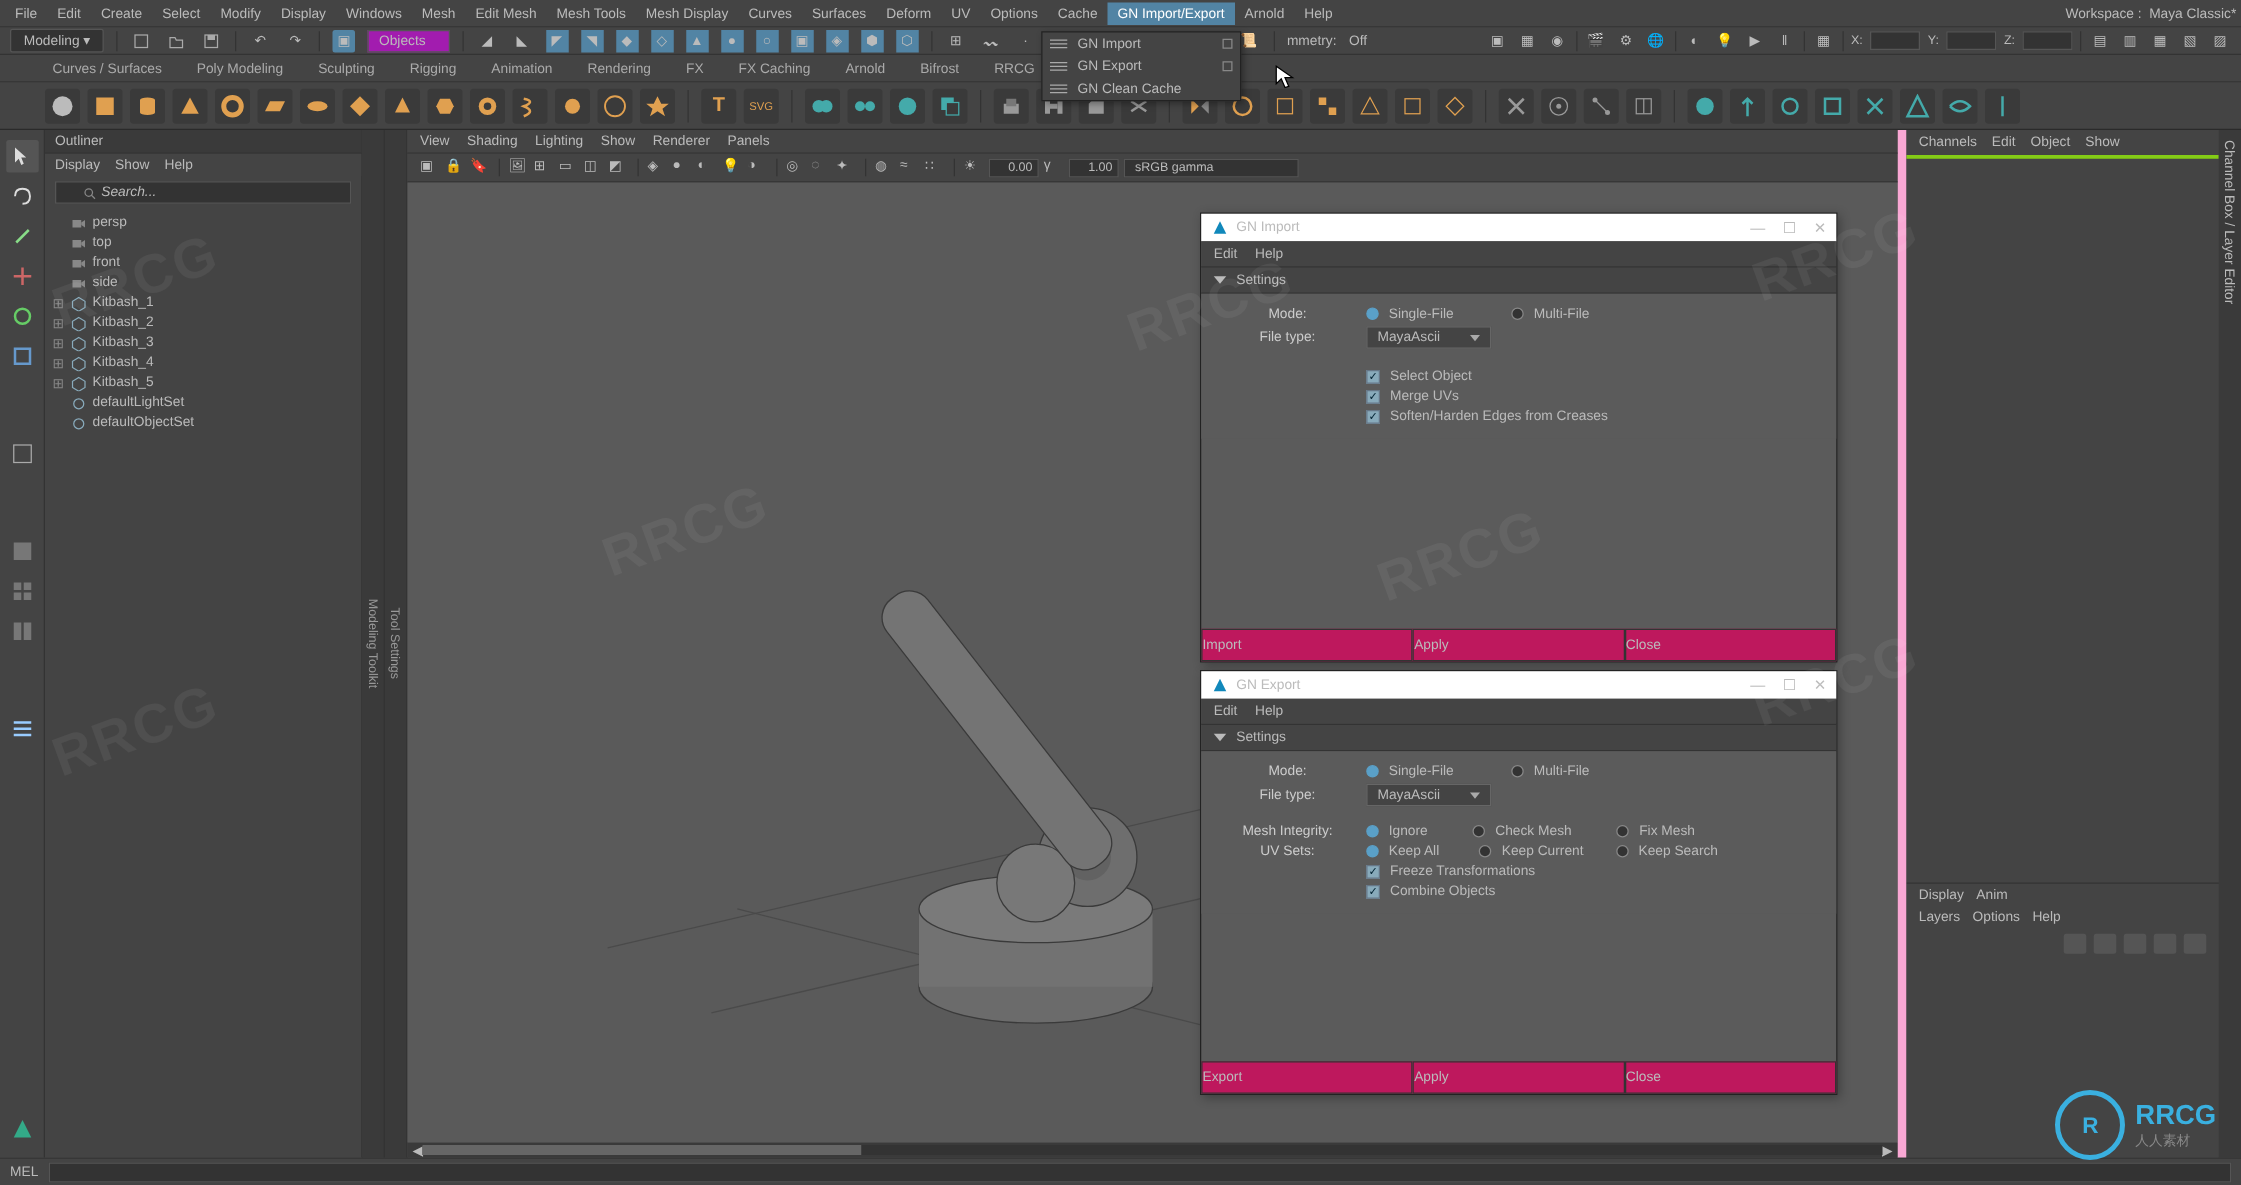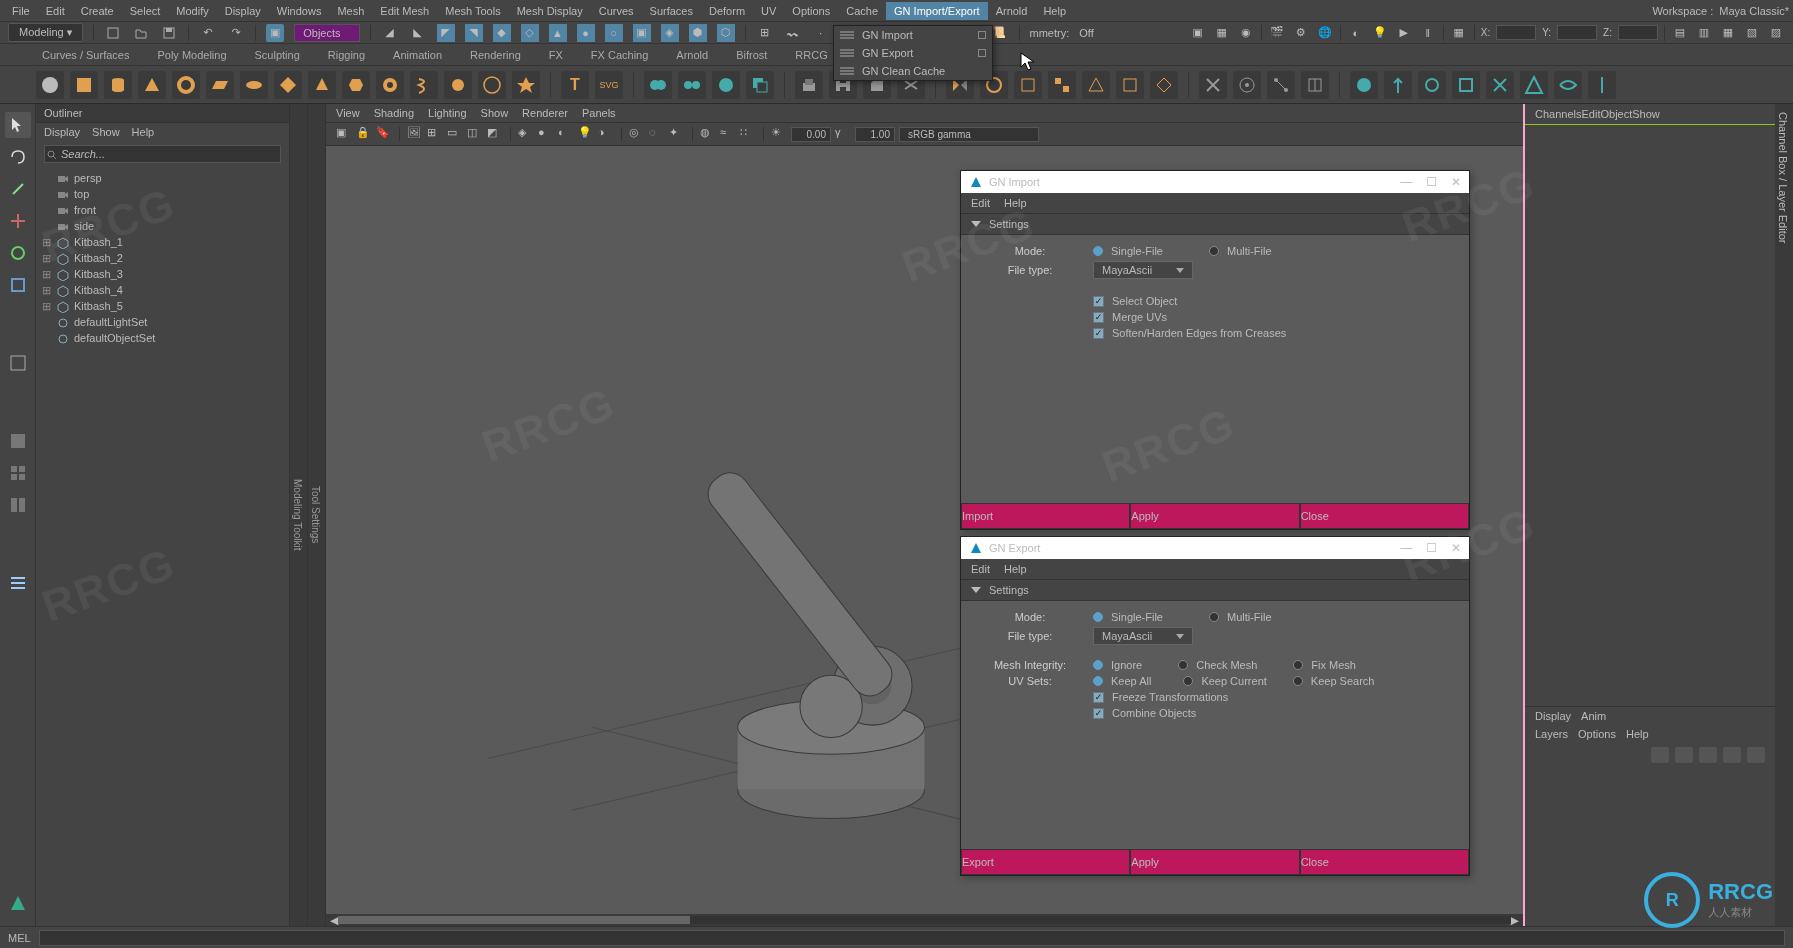--- a/index.html
+++ b/index.html
@@ -5,21 +5,21 @@
 *{margin:0;padding:0;box-sizing:border-box;font-family:Arial,Helvetica,sans-serif;font-size:11px;color:#bbb;user-select:none}
 body{background:#444;width:1793px;height:948px;overflow:hidden;position:relative}
 .menubar{height:22px;background:#444;display:flex;align-items:center;padding:0 4px;border-bottom:1px solid #333}
 .menubar .item{padding:3px 8px;cursor:pointer}
 .menubar .item.active{background:#5284a4;color:#fff}
 .menubar .right{margin-left:auto;display:flex;align-items:center;gap:6px}
 .statusbar{height:22px;background:#444;display:flex;align-items:center;padding:0 8px;gap:10px;border-bottom:1px solid #333}
 .statusbar .dd{background:#333;padding:2px 10px;border:1px solid #555;border-radius:2px}
 .statusbar .iconbtn{width:18px;height:18px;display:flex;align-items:center;justify-content:center}
 .statusbar .sep{width:1px;height:16px;background:#333}
-.statusbar .objdd{background:#701a75;padding:2px 18px 2px 8px;border:1px solid #555;position:relative}
+.statusbar .objdd{background:#a21caf;padding:2px 18px 2px 8px;border:1px solid #555;position:relative}
 .statusbar .right2{margin-left:auto;display:flex;align-items:center;gap:6px}
 .statusbar .axislbl{font-size:10px}
 .statusbar .axisval{width:40px;background:#333;border:1px solid #555;padding:1px 4px;font-size:10px}
 .dropdown-menu{position:absolute;left:833px;top:25px;width:160px;background:#444;border:1px solid #222;z-index:50;box-shadow:2px 2px 6px rgba(0,0,0,.4)}
 .dropdown-menu .row{display:flex;align-items:center;padding:3px 6px;gap:8px}
 .dropdown-menu .sq{width:8px;height:8px;border:1px solid #888;margin-left:auto}
 .dropdown-menu svg{width:14px;height:10px}
 .shelfbar{height:22px;background:#444;display:flex;align-items:center;padding:0 36px;gap:16px;border-bottom:1px solid #333}
 .shelfbar .tab{padding:2px 6px;cursor:pointer;font-size:11px;color:#aaa}
 .shelfbar .tab.hidden-partial{opacity:.6}
@@ -32,40 +32,40 @@
 .main{display:flex;height:calc(100% - 22px - 22px - 22px - 38px - 22px)}
 .toolcol{width:36px;background:#444;display:flex;flex-direction:column;align-items:center;padding-top:8px;gap:6px;border-right:1px solid #333}
 .toolcol .t{width:26px;height:26px;display:flex;align-items:center;justify-content:center;border-radius:2px}
 .toolcol .t.sel{background:#555}
 .toolcol .gap{height:40px}
 .toolcol .bottom{margin-top:auto;margin-bottom:10px}
 .toolcol svg{width:18px;height:18px}
 .outliner{width:254px;background:#444;display:flex;flex-direction:column;border-right:1px solid #333}
 .outliner .hdr{background:#3a3a3a;padding:3px 8px;font-size:11px;border-bottom:1px solid #333}
 .outliner .mbar{display:flex;gap:12px;padding:3px 8px;background:#444}
-.outliner .srch{margin:4px 8px;background:#333;border:1px solid #555;padding:2px 2px;color:#888;font-size:10px;font-style:italic;display:flex;align-items:flex-end;gap:4px}
+.outliner .srch{margin:4px 8px;background:#333;border:1px solid #555;padding:2px 22px;color:#888;font-size:10px;font-style:italic;display:flex;align-items:flex-end;gap:4px}
 .outliner .tree{padding:4px 2px;overflow:auto;flex:1}
 .outliner .node{display:flex;padding:1px 4px;gap:4px;font-size:11px;color:#aaa}
 .outliner .node svg{width:12px;height:12px}
 .outliner .node .exp{width:10px;display:inline-block;color:#888}
 .outliner .node .ic{width:14px;height:14px;display:inline-flex;align-items:center;justify-content:center;font-size:10px}
 .sidetab{width:18px;background:#3a3a3a;writing-mode:vertical-lr;text-align:center;padding:8px 2px;font-size:10px;color:#999;border-right:1px solid #333}
-.viewport{flex:1;background:#444;display:flex;flex-direction:column;position:relative;border-right:2px solid #f9a8d4}
+.viewport{flex:1;background:#444;display:flex;flex-direction:column;position:relative;border-right:7px solid #f9a8d4}
 .viewport .vmbar{display:flex;gap:14px;padding:3px 10px;background:#444;border-bottom:1px solid #333}
 .viewport .vtoolbar{display:flex;align-items:center;gap:4px;padding:3px 10px;background:#444;border-bottom:1px solid #333}
 .viewport .vtoolbar .vic{width:16px;height:16px}
 .viewport .vtoolbar .vsep{width:1px;height:14px;background:#333;margin:0 3px}
 .viewport .vtoolbar .nin{background:#333;border:1px solid #555;width:40px;padding:1px 4px;font-size:10px;text-align:right}
 .viewport .vtoolbar .dd{background:#333;border:1px solid #555;padding:1px 8px;font-size:10px;width:140px}
 .viewport .canvas{flex:1;background:#5a5a5a;position:relative;overflow:hidden}
 .viewport .scroll-h{height:12px;background:#3a3a3a;display:flex;align-items:center;padding:0 4px}
 .viewport .scroll-h .track{flex:1;height:8px;background:#333;position:relative}
 .viewport .scroll-h .thumb{position:absolute;left:0;width:30%;height:100%;background:#666}
 .rightpanel{width:250px;background:#444;display:flex;flex-direction:column}
-.rightpanel .tabs{display:flex;padding:4px 10px;border-bottom:1px solid #84cc16}
+.rightpanel .tabs{display:flex;gap:12px;padding:4px 10px;border-bottom:3px solid #84cc16}
 .rightpanel .body{flex:1}
 .rightpanel .lower{height:220px;border-top:1px solid #333;display:flex;flex-direction:column}
 .rightpanel .ltabs1{display:flex;gap:10px;padding:3px 10px}
 .rightpanel .ltabs2{display:flex;gap:10px;padding:3px 10px}
 .rightpanel .licons{display:flex;justify-content:flex-end;gap:6px;padding:4px 10px}
 .rightpanel .licons .li{width:18px;height:16px;background:#555;border-radius:2px}
 .rightside{width:18px;background:#3a3a3a;writing-mode:vertical-lr;display:flex;flex-direction:column;gap:6px;padding:8px 2px;font-size:10px;color:#999}
 .cmdbar{height:22px;background:#444;display:flex;align-items:center;padding:0 8px;gap:8px;border-top:1px solid #333}
 .cmdbar .lbl{font-size:11px}
 .cmdbar .inp{flex:1;background:#333;border:1px solid #555;height:16px}

